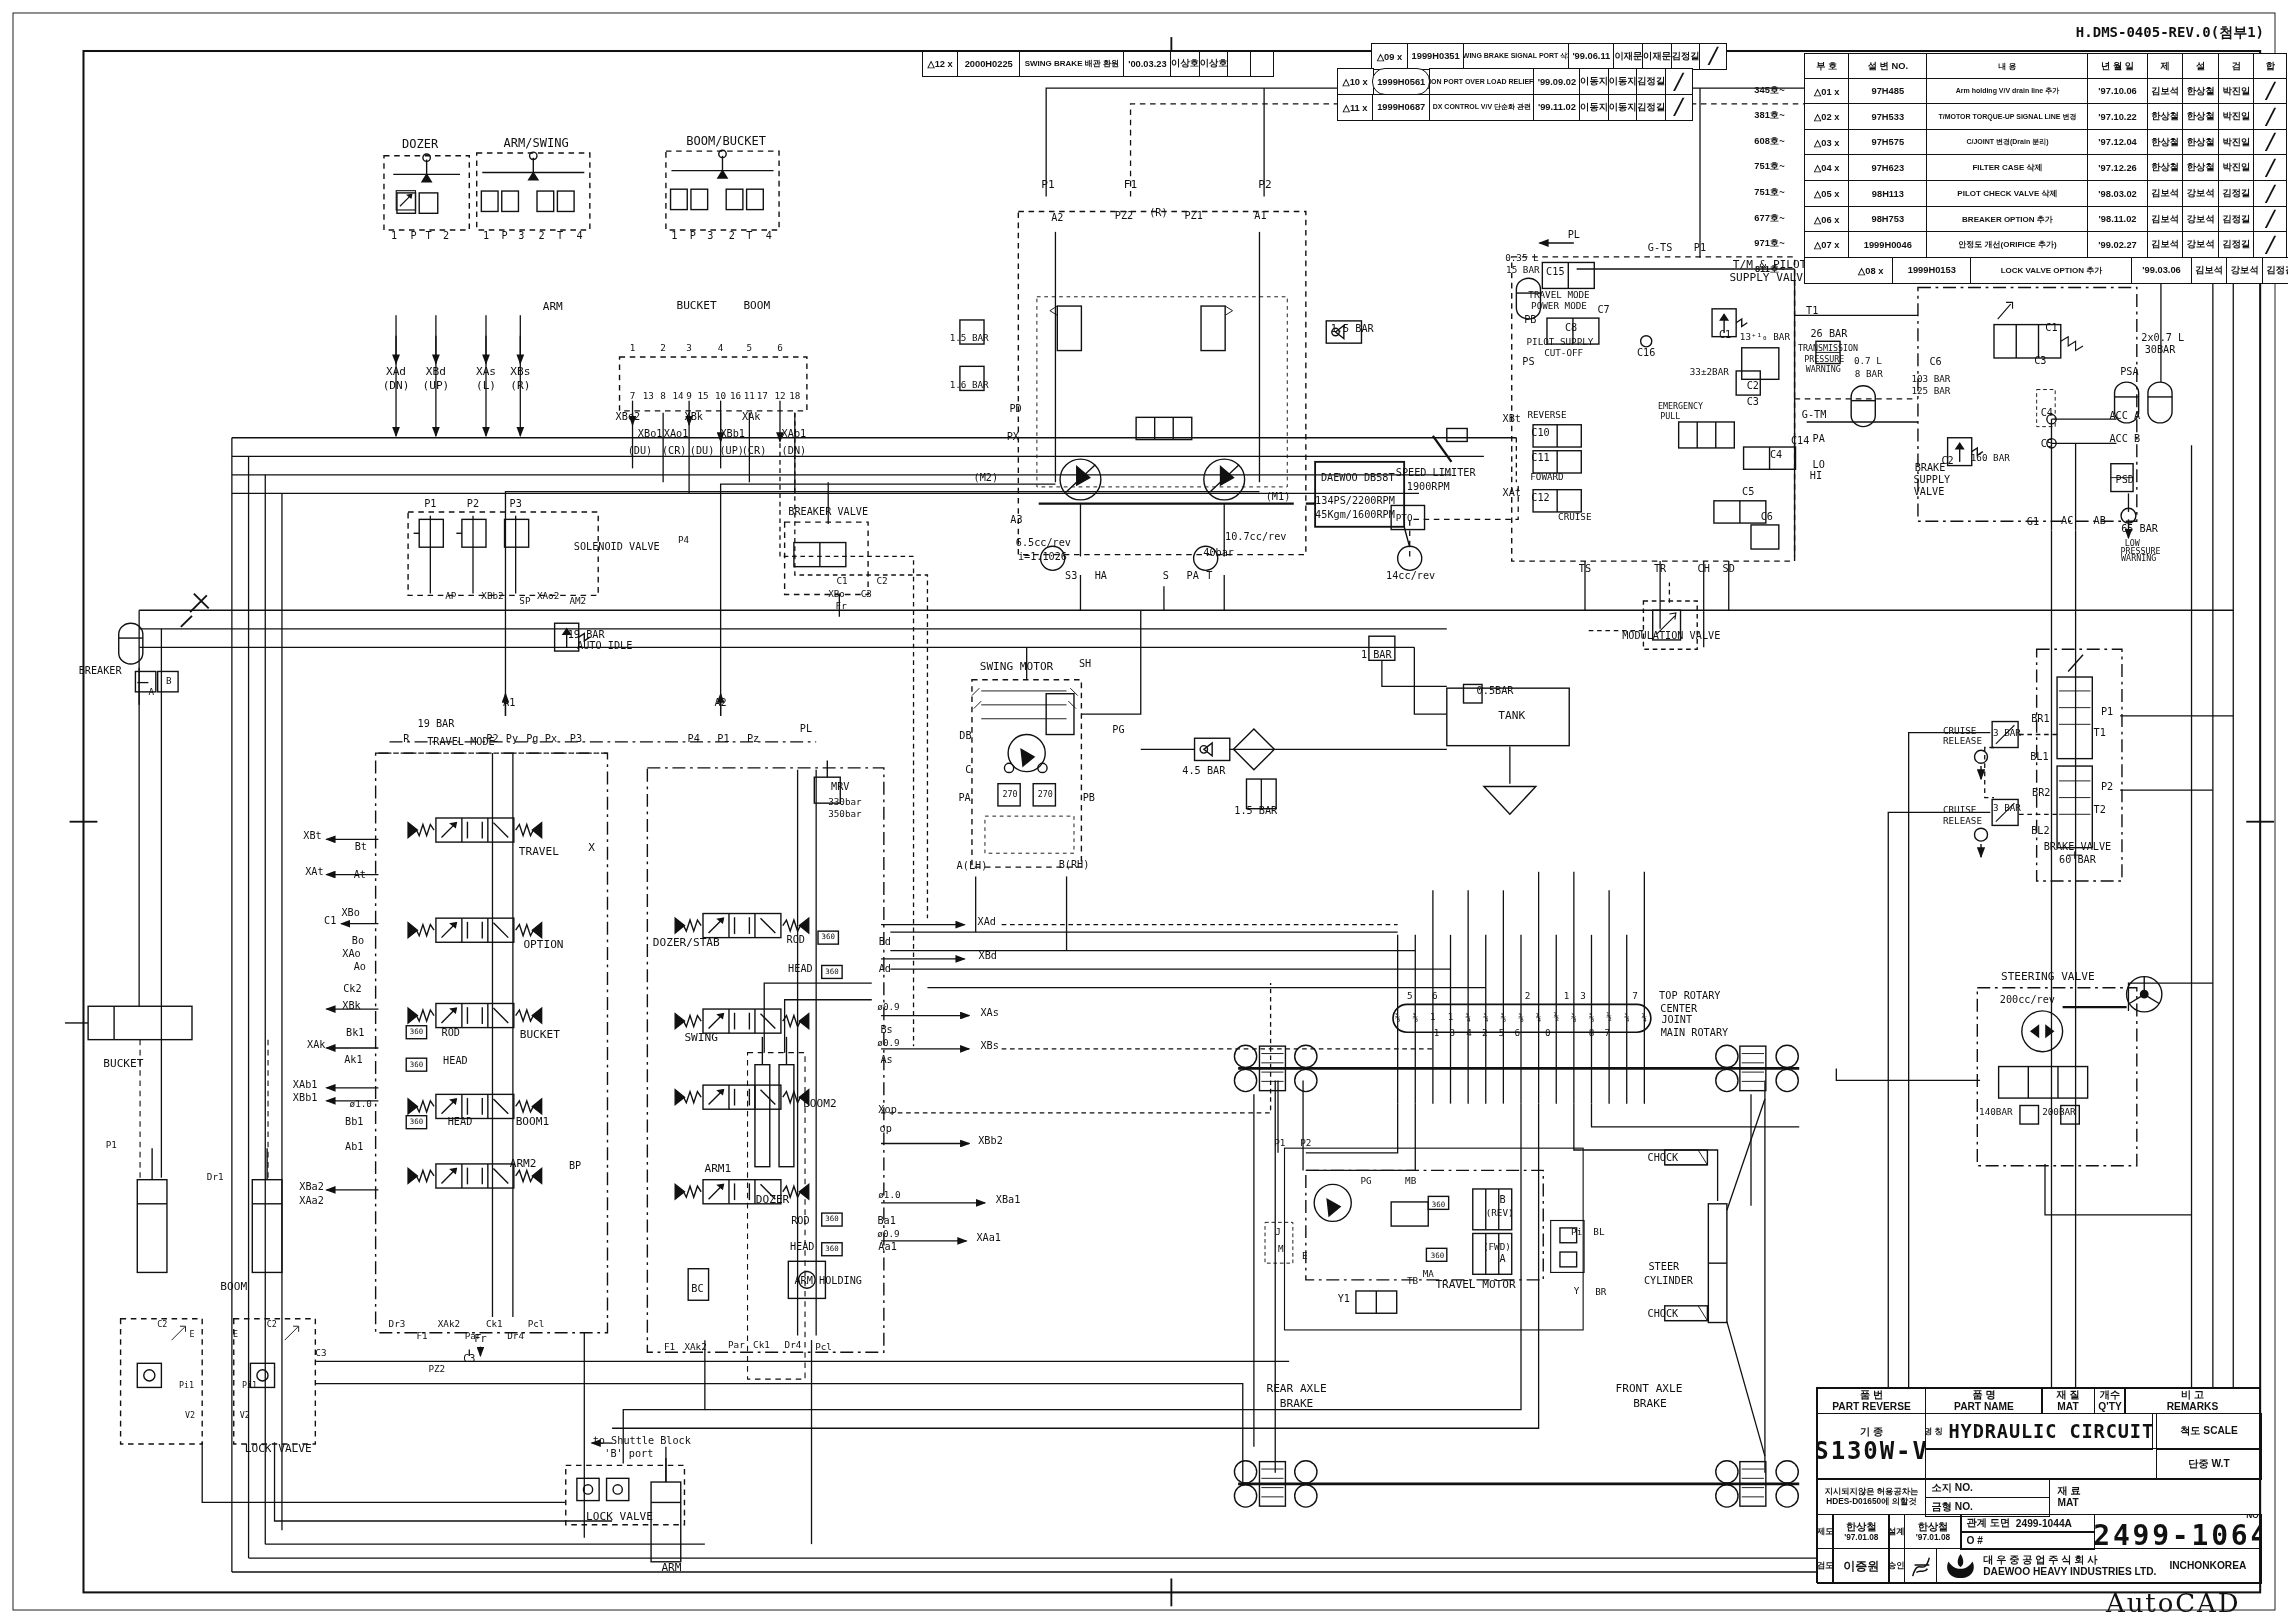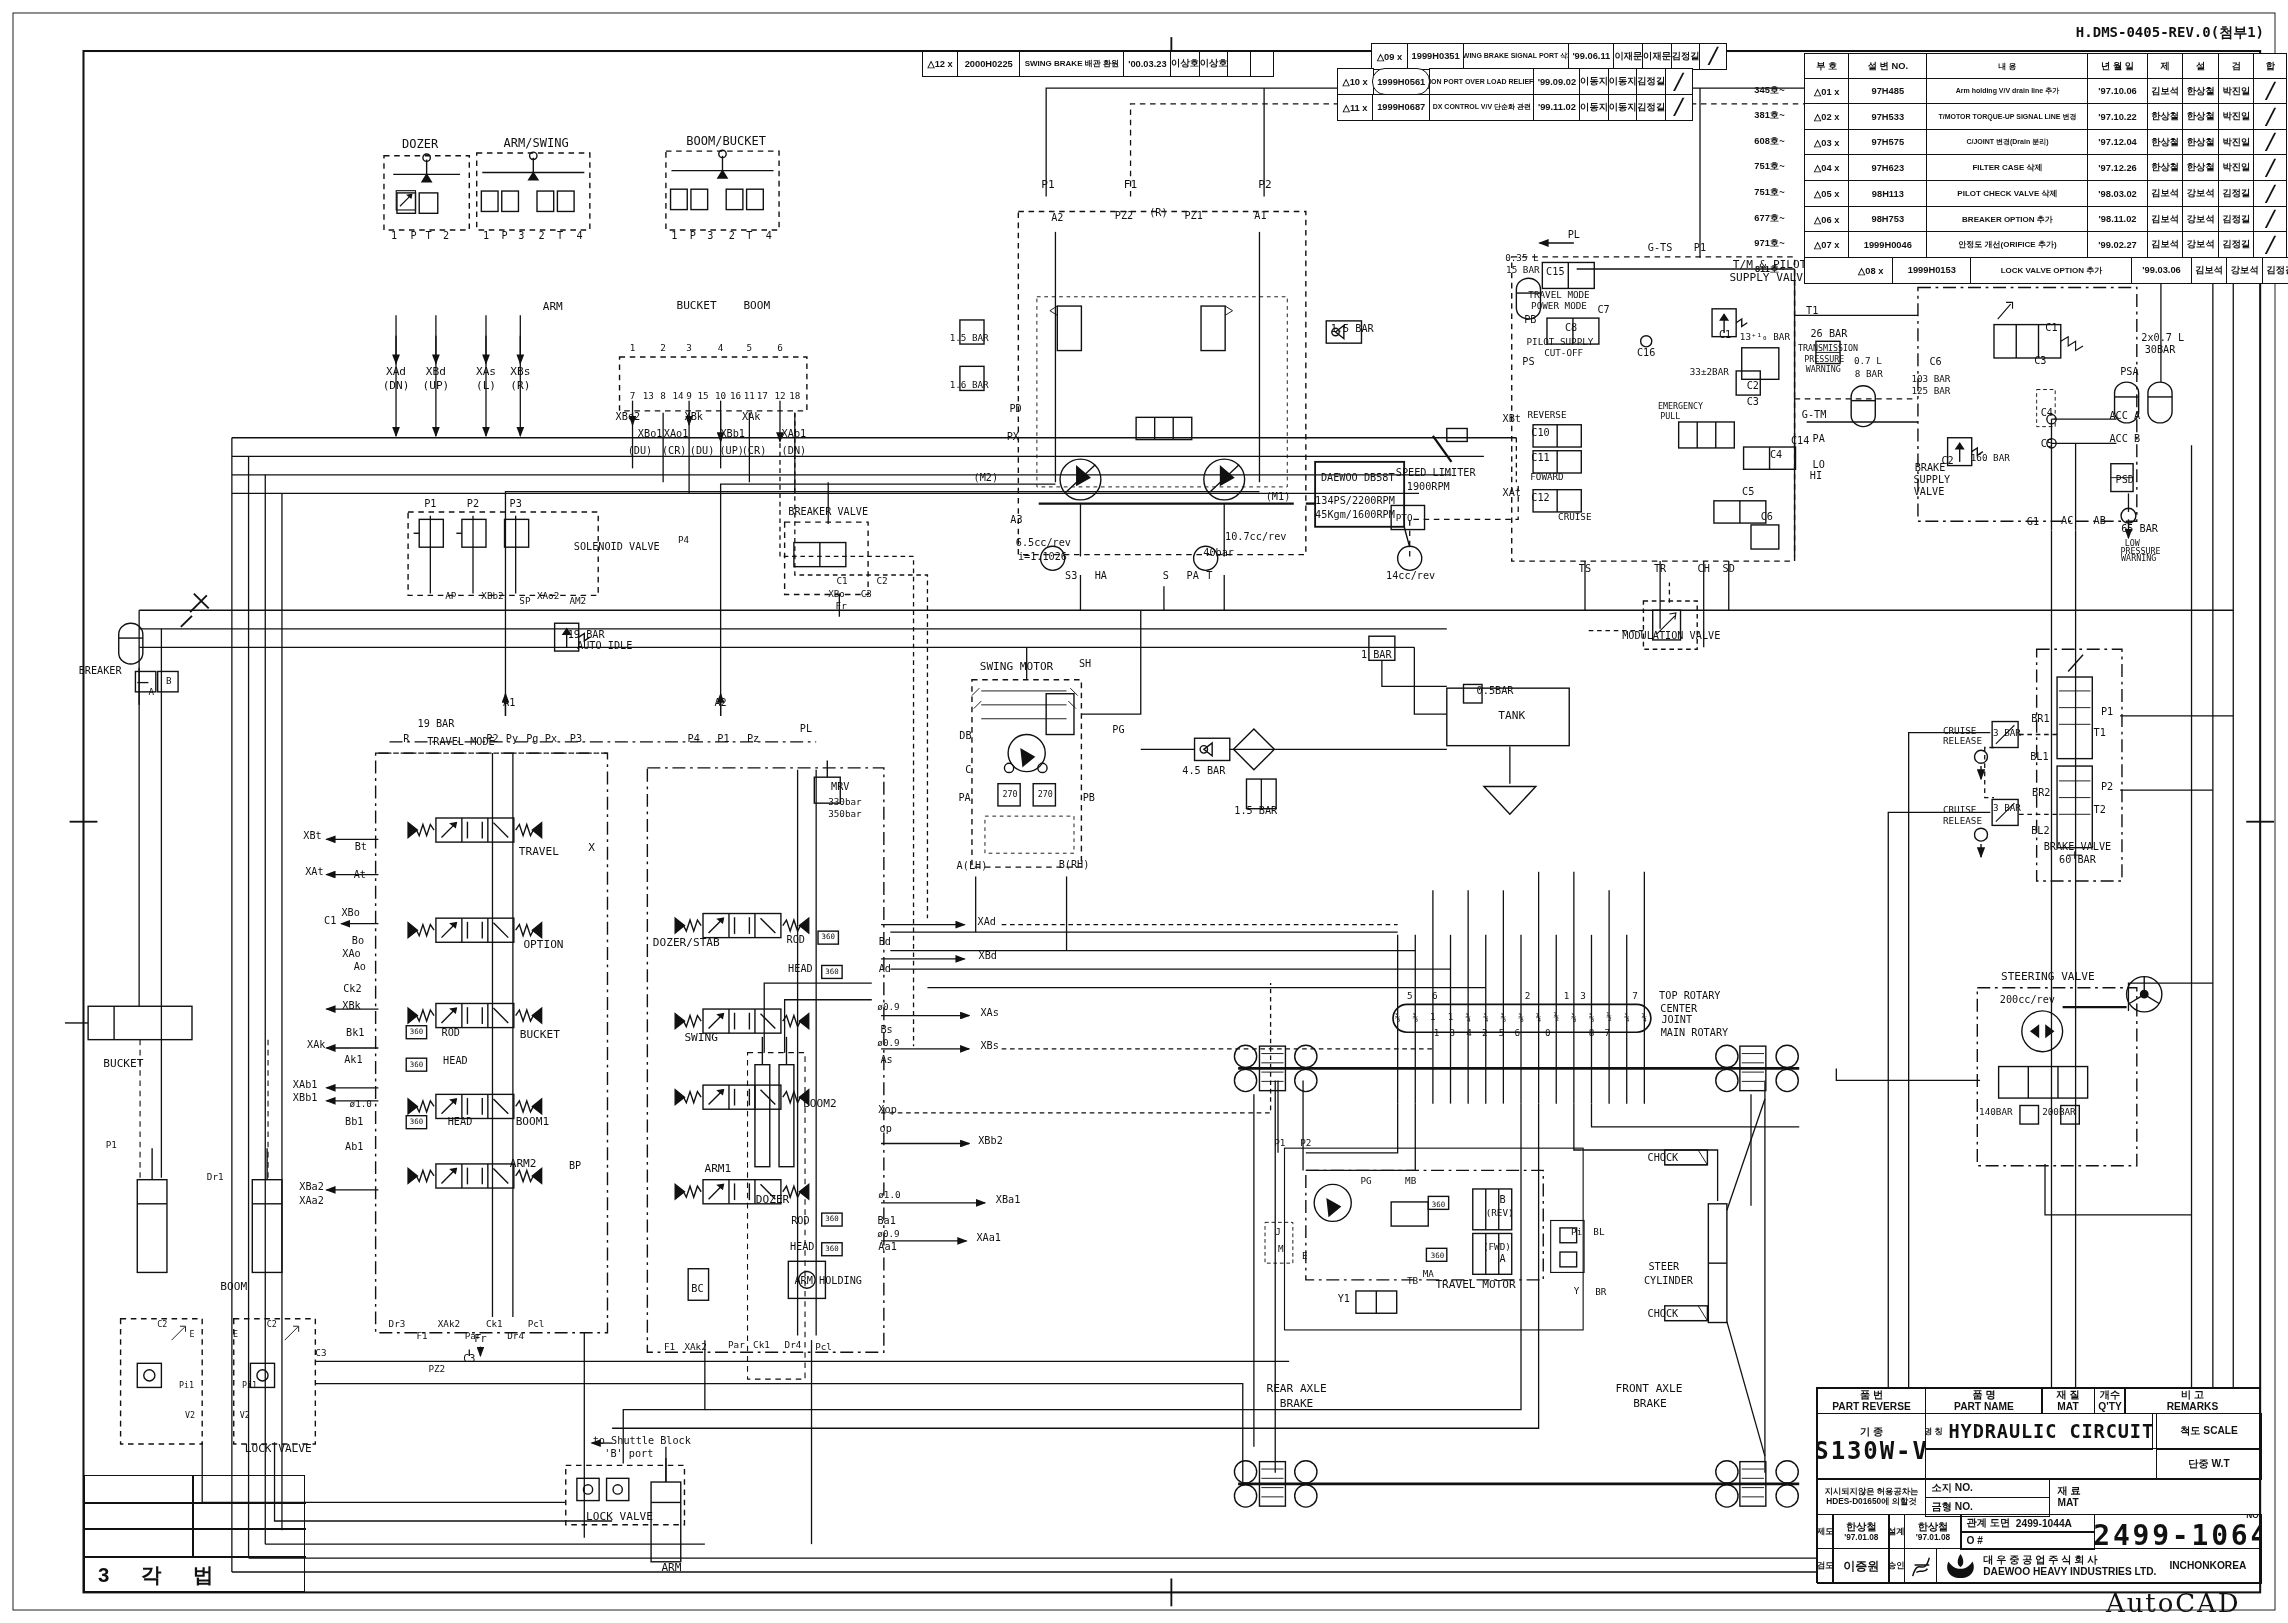--- a/index.html
+++ b/index.html
@@ -1290,22 +1290,15 @@
       </div>
       <div style="display:flex;flex-direction:row;margin-left:13px;line-height:1.2">
         <span>INCHON</span>
         <span>KOREA</span>
       </div>
     </div>
   </div>
 
   <div class="abs autocad" style="left:2106px;top:1588px">AutoCAD</div>
 
-  <div class="abs" style="left:84px;top:1475px;width:221px;height:117px;border:1.9px solid #111;box-sizing:border-box">
-    <div class="abs" style="left:107px;top:0;width:1.9px;height:82px;background:#111"></div>
-    <div class="abs" style="left:0;top:26px;width:221px;height:1.9px;background:#111"></div>
-    <div class="abs" style="left:0;top:52px;width:221px;height:1.9px;background:#111"></div>
-    <div class="abs" style="left:0;top:80px;width:221px;height:1.9px;background:#111"></div>
-    <div class="abs" style="left:0;top:82px;width:221px;height:33px;display:flex;align-items:center;justify-content:flex-start;padding-left:13px;font:bold 20.4px 'Liberation Sans',sans-serif;letter-spacing:13px">3  각  법</div>
-  </div>
 
 </div>
 
 
 </body></html>

